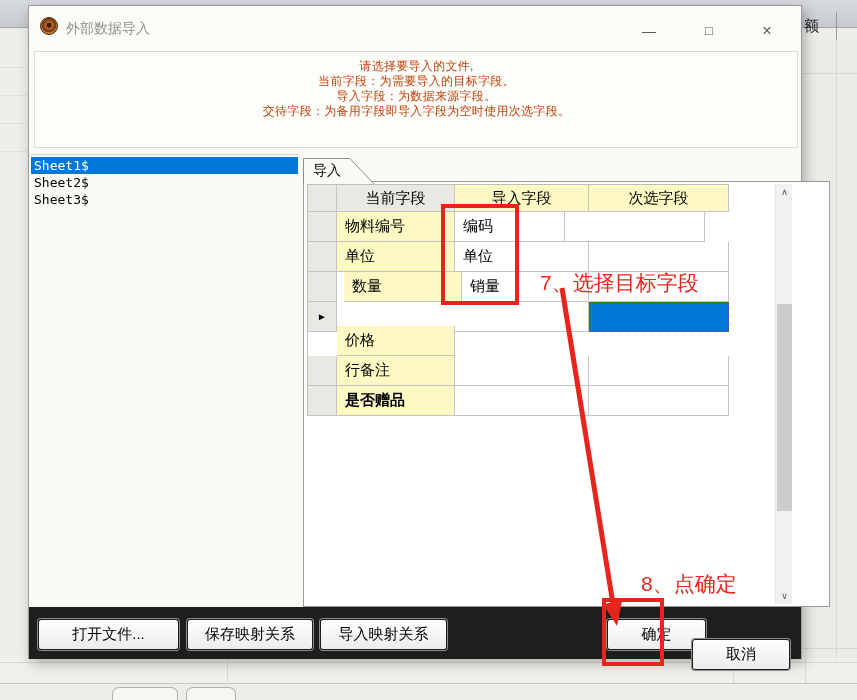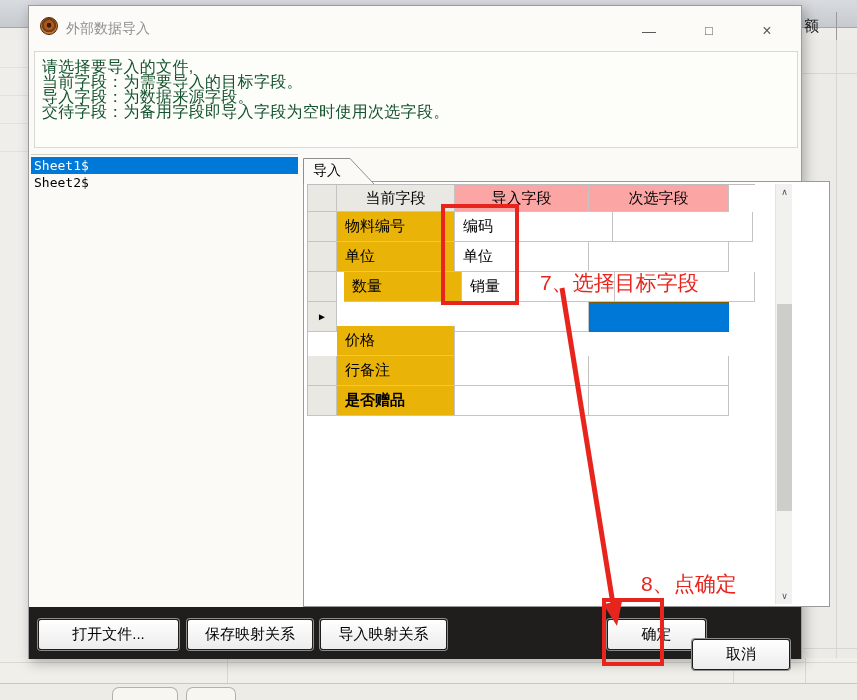--- a/index.html
+++ b/index.html
@@ -33,39 +33,39 @@
             background:radial-gradient(circle at 50% 45%, #3a1c08 0 18%, #a85a22 22% 40%, #7a3c12 44% 58%, #c07a3a 62% 80%, #6e3610 84% 100%);
             border:1px solid #4a2408;}
   .title-text{left:37px;top:14px;font-size:14px;color:#8f8f8f;}
   .winctl{top:16px;width:24px;height:18px;text-align:center;font-size:14px;color:#5a5a5a;line-height:18px;cursor:default;}
   .ctl-min{left:608px;}
   .ctl-max{left:668px;font-size:13px;}
   .ctl-close{left:726px;font-size:16px;}
 
   .instructions{left:5px;top:45px;width:764px;height:97px;background:#fdfdfa;border:1px solid #d9d9d5;
                 padding:7px 6px 0 7px;overflow:hidden;}
-  .instructions div{font-size:16px;line-height:15px;white-space:nowrap;letter-spacing:.3px;color:#14532d;}
+  .instructions div{font-size:12px;line-height:15px;white-space:nowrap;letter-spacing:.3px;color:#c2410c;text-align:center;}
 
   .sheet-list{left:2px;top:148px;width:267px;height:455px;border-top:1px solid #cfcfcb;
               font-family:"DejaVu Sans Mono",monospace;font-size:13px;padding-top:2px;}
   .sheet-item{height:17px;line-height:17px;padding-left:3px;white-space:nowrap;}
   .sheet-item.selected{background:#0078d7;color:#fff;}
 
   .tab-shape{left:274px;top:151px;width:72px;height:27px;z-index:12;}
   .tab-label{left:284px;top:156px;font-size:14px;z-index:13;}
   .panel{left:274px;top:175px;width:527px;height:426px;background:#fff;border:1px solid #9a9a9a;}
 
   .tbl{left:3px;top:2px;border-left:1px solid #bdbdbd;border-top:1px solid #bdbdbd;}
   .trow{display:flex;}
   .tcell{box-sizing:border-box;border-right:1px solid #c4c4c4;border-bottom:1px solid #c4c4c4;
          font-size:15px;display:flex;align-items:center;overflow:hidden;white-space:nowrap;}
   .th{justify-content:center;background:#e9e8e2;height:27px;}
-  .th.blue{background:#fca5a5;}
+  .th.blue{background:#fef9c3;}
   .td{height:30px;}
-  .td.gray{background:#eab308;padding-left:8px;}
+  .td.gray{background:#fef9c3;padding-left:8px;}
   .td.white{background:#fff;padding-left:8px;}
   .td.markercell{background:#e9e8e2;justify-content:center;font-size:10px;padding-left:0;}
   .td.selcell{background:#0078d7;border:1px dotted #7c5a00;padding-left:0;}
 
   .sbar{left:471px;top:2px;width:17px;height:420px;background:#f1f1ef;border-left:1px solid #e3e3e1;}
   .sb-btn{position:absolute;left:0;width:17px;height:16px;text-align:center;font-size:9px;color:#555;line-height:16px;}
   .sb-up{top:0;}
   .sb-down{bottom:0;}
   .sb-thumb{position:absolute;left:1px;top:120px;width:15px;height:207px;background:#cdcdcb;}
 
@@ -127,51 +127,52 @@
   <div class="abs instructions" id="instr">
       <div>请选择要导入的文件,</div>
       <div>当前字段：为需要导入的目标字段。</div>
       <div>导入字段：为数据来源字段。</div>
       <div>交待字段：为备用字段即导入字段为空时使用次选字段。</div>
     </div>
 
   <div class="abs sheet-list" id="sheetlist">
       <div class="sheet-item selected">Sheet1$</div>
       <div class="sheet-item">Sheet2$</div>
+      <div class="sheet-item">Sheet3$</div>
     </div>
 
   <svg class="abs tab-shape" width="72" height="27" viewBox="0 0 72 27">
     <path d="M0.5,27 L0.5,1.5 L47,1.5 L71,27" fill="#fbfaf6" stroke="#8e8e8e" stroke-width="1"></path>
   </svg>
   <div class="abs tab-label">导入</div>
 
   <div class="abs panel">
     <div class="abs tbl" id="tbl">
         <div class="trow">
           <div class="tcell th" style="width: 29px;"></div>
           <div class="tcell th" style="width: 118px;">当前字段</div>
           <div class="tcell th blue" style="width: 134px;">导入字段</div>
           <div class="tcell th blue" style="width: 140px;">次选字段</div>
         </div>
         <div class="trow">
           <div class="tcell td markercell" style="width: 29px;"></div>
           <div class="tcell td gray" style="width: 118px;">物料编号</div>
-          <div class="tcell td white" style="width: 158px;">编码</div>
+          <div class="tcell td white" style="width: 110px;">编码</div>
           <div class="tcell td white" style="width: 140px;"></div>
         </div>
         <div class="trow">
           <div class="tcell td markercell" style="width: 29px;"></div>
           <div class="tcell td gray" style="width: 118px;">单位</div>
           <div class="tcell td white" style="width: 134px;">单位</div>
           <div class="tcell td white" style="width: 140px;"></div>
         </div>
         <div class="trow">
           <div class="tcell td markercell" style="width: 29px;"></div>
           <div class="tcell td gray" style="width: 118px; margin-left: 7px;">数量</div>
-          <div class="tcell td white" style="width: 153px;">销量</div>
+          <div class="tcell td white" style="width: 127px;">销量</div>
           <div class="tcell td white" style="width: 140px;"></div>
         </div>
         <div class="trow">
           <div class="tcell td markercell" style="width: 29px;">►</div>
           <div class="tcell td gray" style="width: 118px; margin-top: 24px;">价格</div>
           <div class="tcell td white" style="width: 134px;"></div>
           <div class="tcell td white selcell" style="width: 140px;"></div>
         </div>
         <div class="trow">
           <div class="tcell td markercell" style="width: 29px;"></div>

